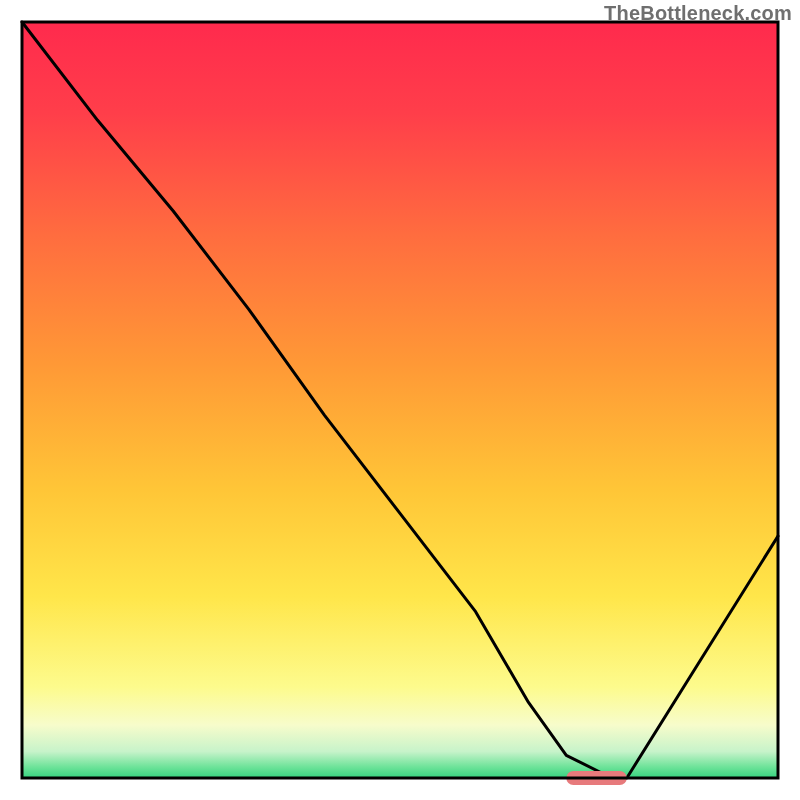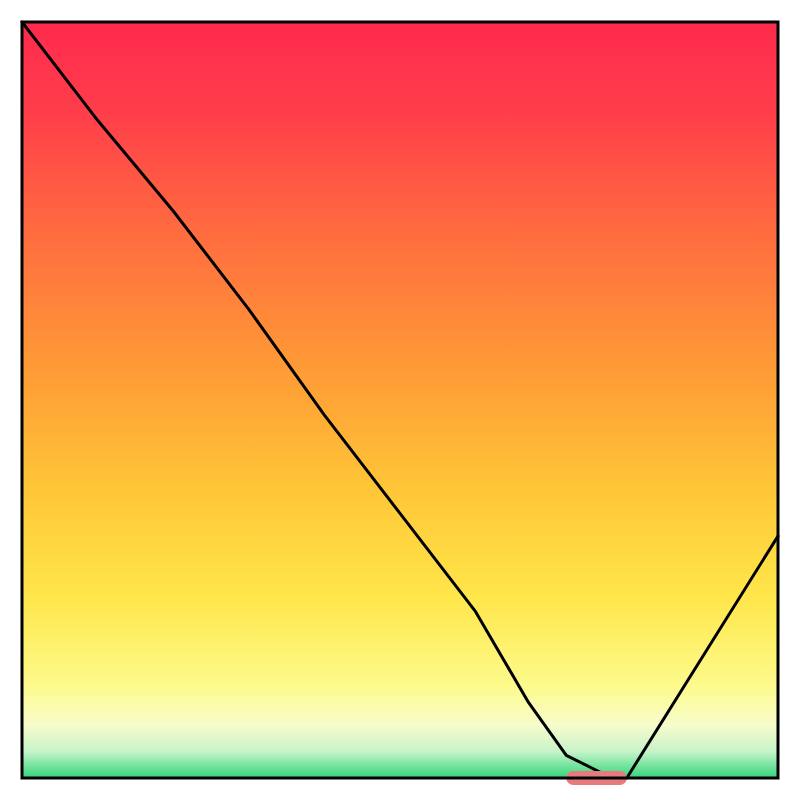--- a/index.html
+++ b/index.html
@@ -25,20 +25,21 @@
     letter-spacing: 0.2px;
   }
   svg {
     display: block;
   }
 </style>
 </head>
 <body>
 
 <div class="stage">
+  <div class="watermark">TheBottleneck.com</div>
 
   <svg id="chart-svg" width="800" height="800" viewBox="0 0 800 800">
     <defs>
       <linearGradient id="bg-grad" x1="0" y1="0" x2="0" y2="1">
           <stop offset="0%" stop-color="#ff2a4d"></stop>
           <stop offset="12%" stop-color="#ff3e4a"></stop>
           <stop offset="28.000000000000004%" stop-color="#ff6c3f"></stop>
           <stop offset="45%" stop-color="#ff9836"></stop>
           <stop offset="62%" stop-color="#ffc637"></stop>
           <stop offset="76%" stop-color="#ffe64a"></stop>

